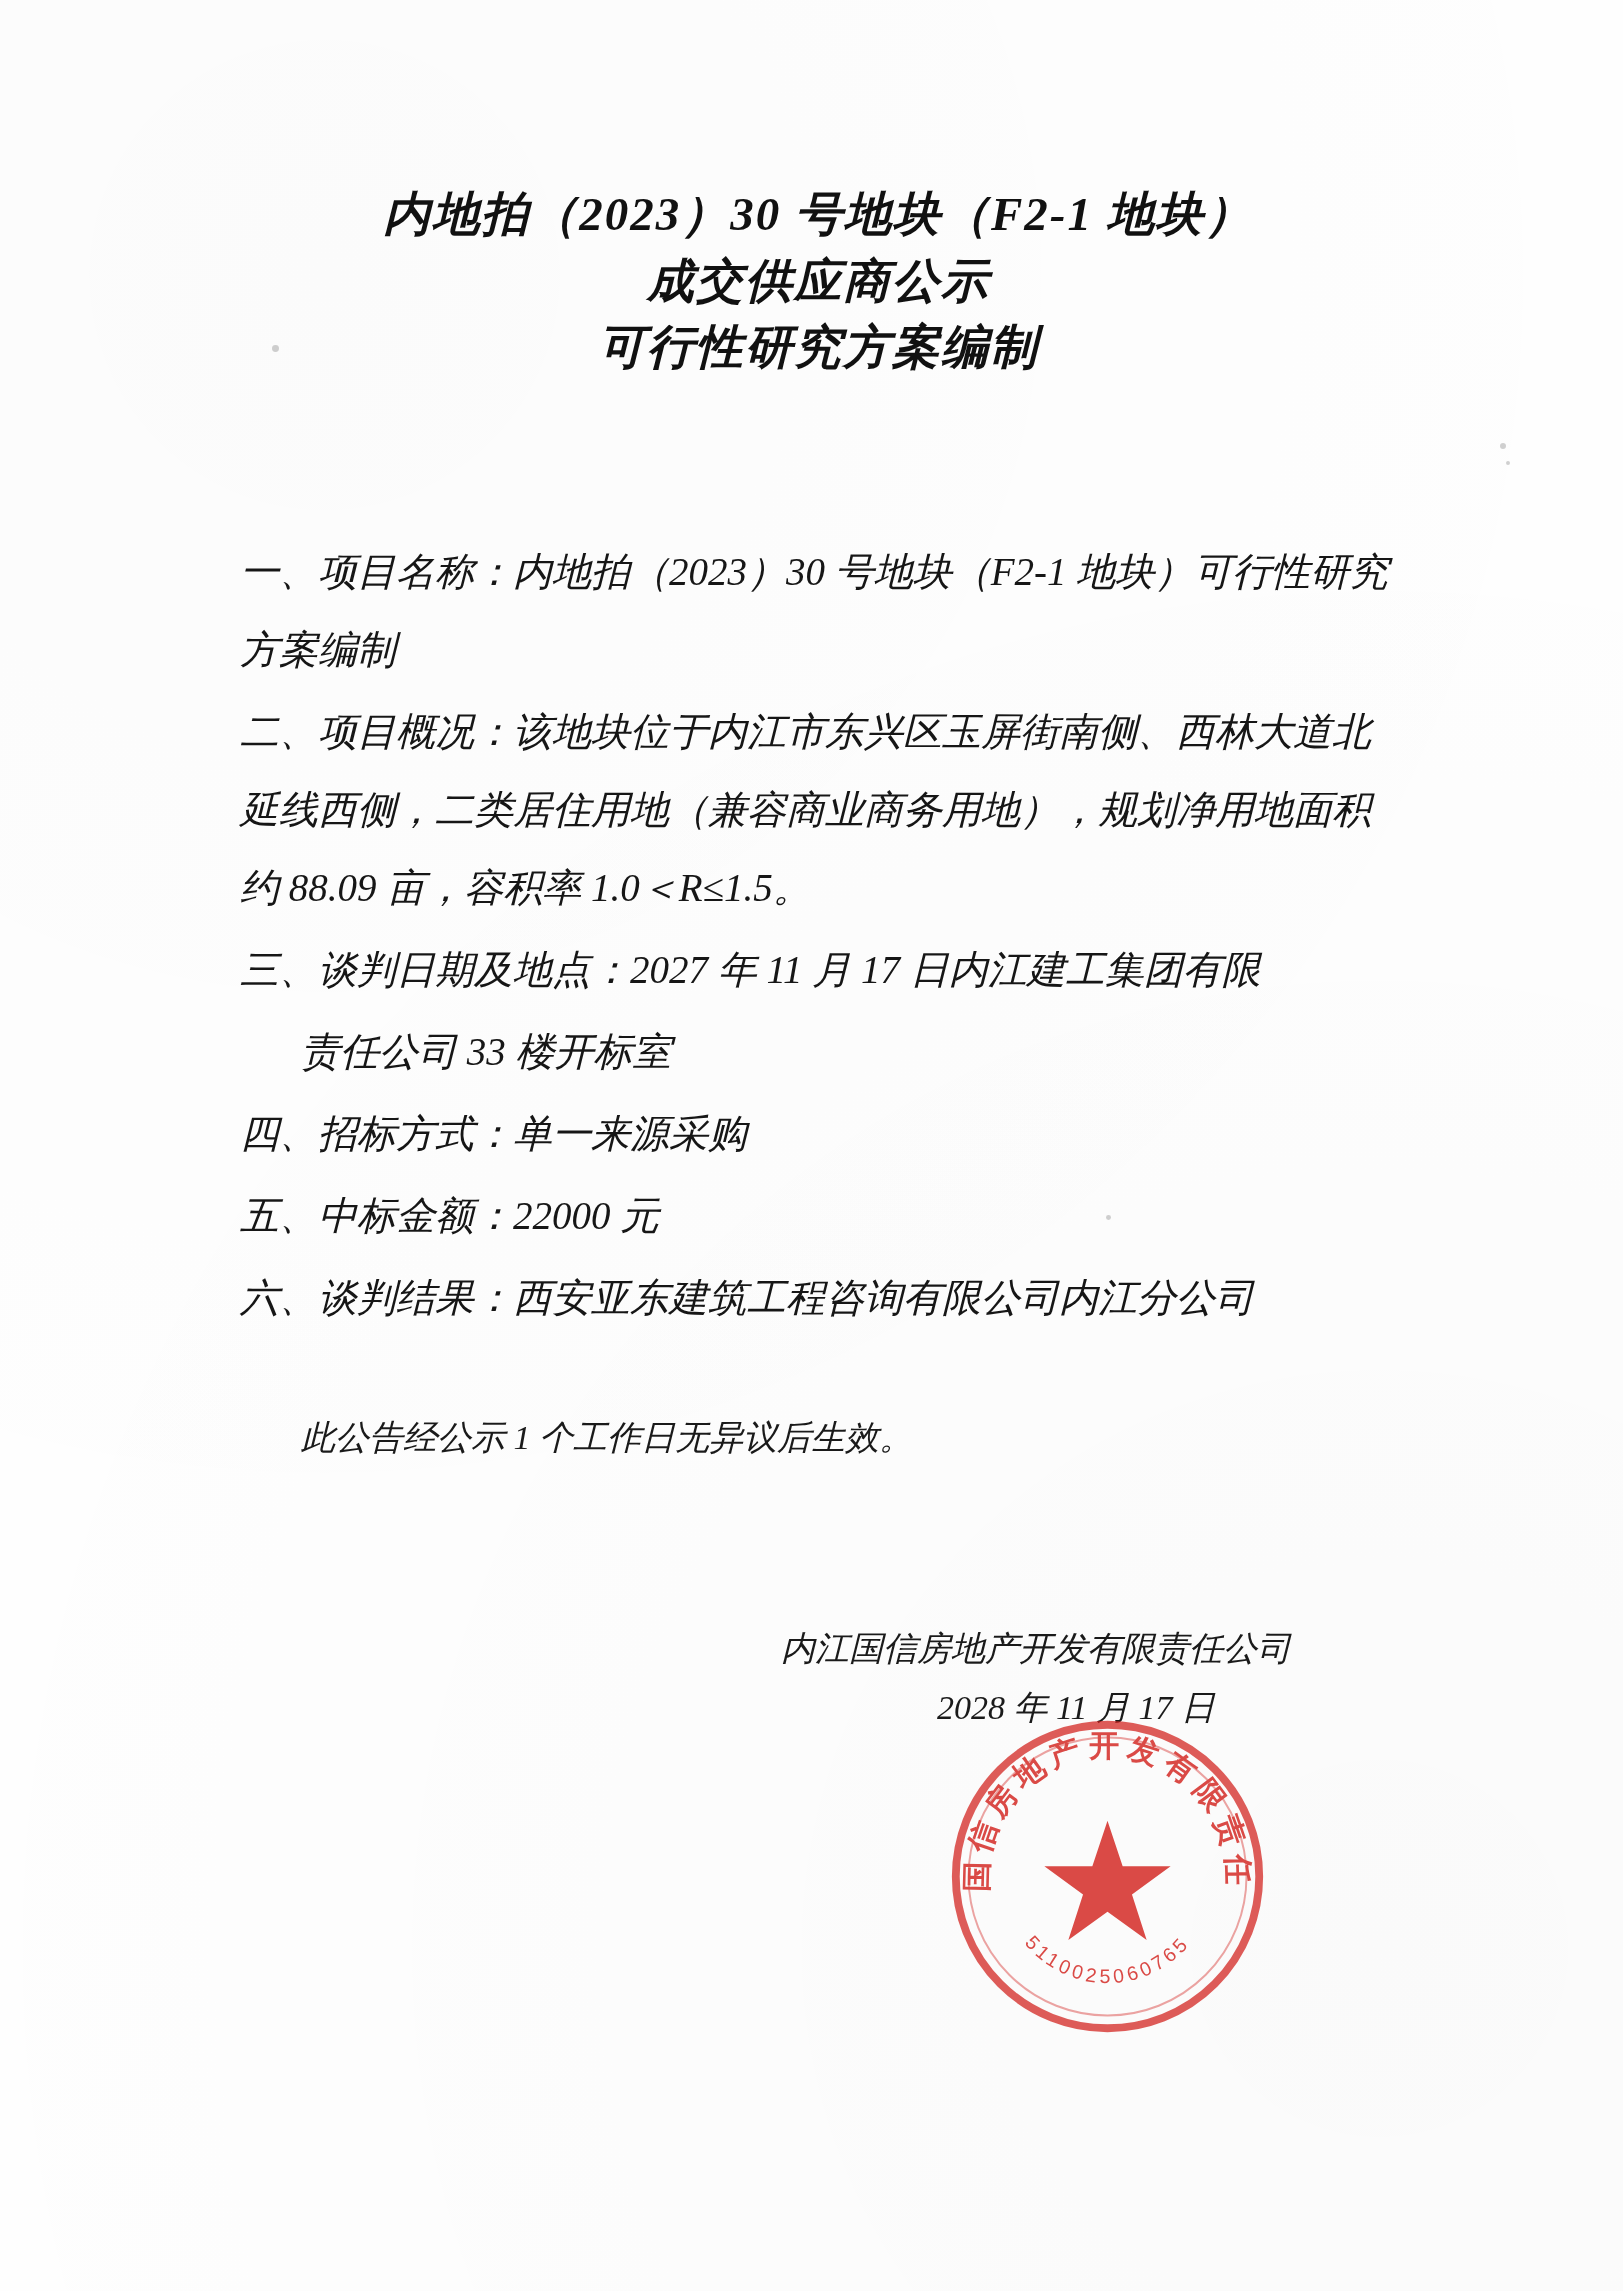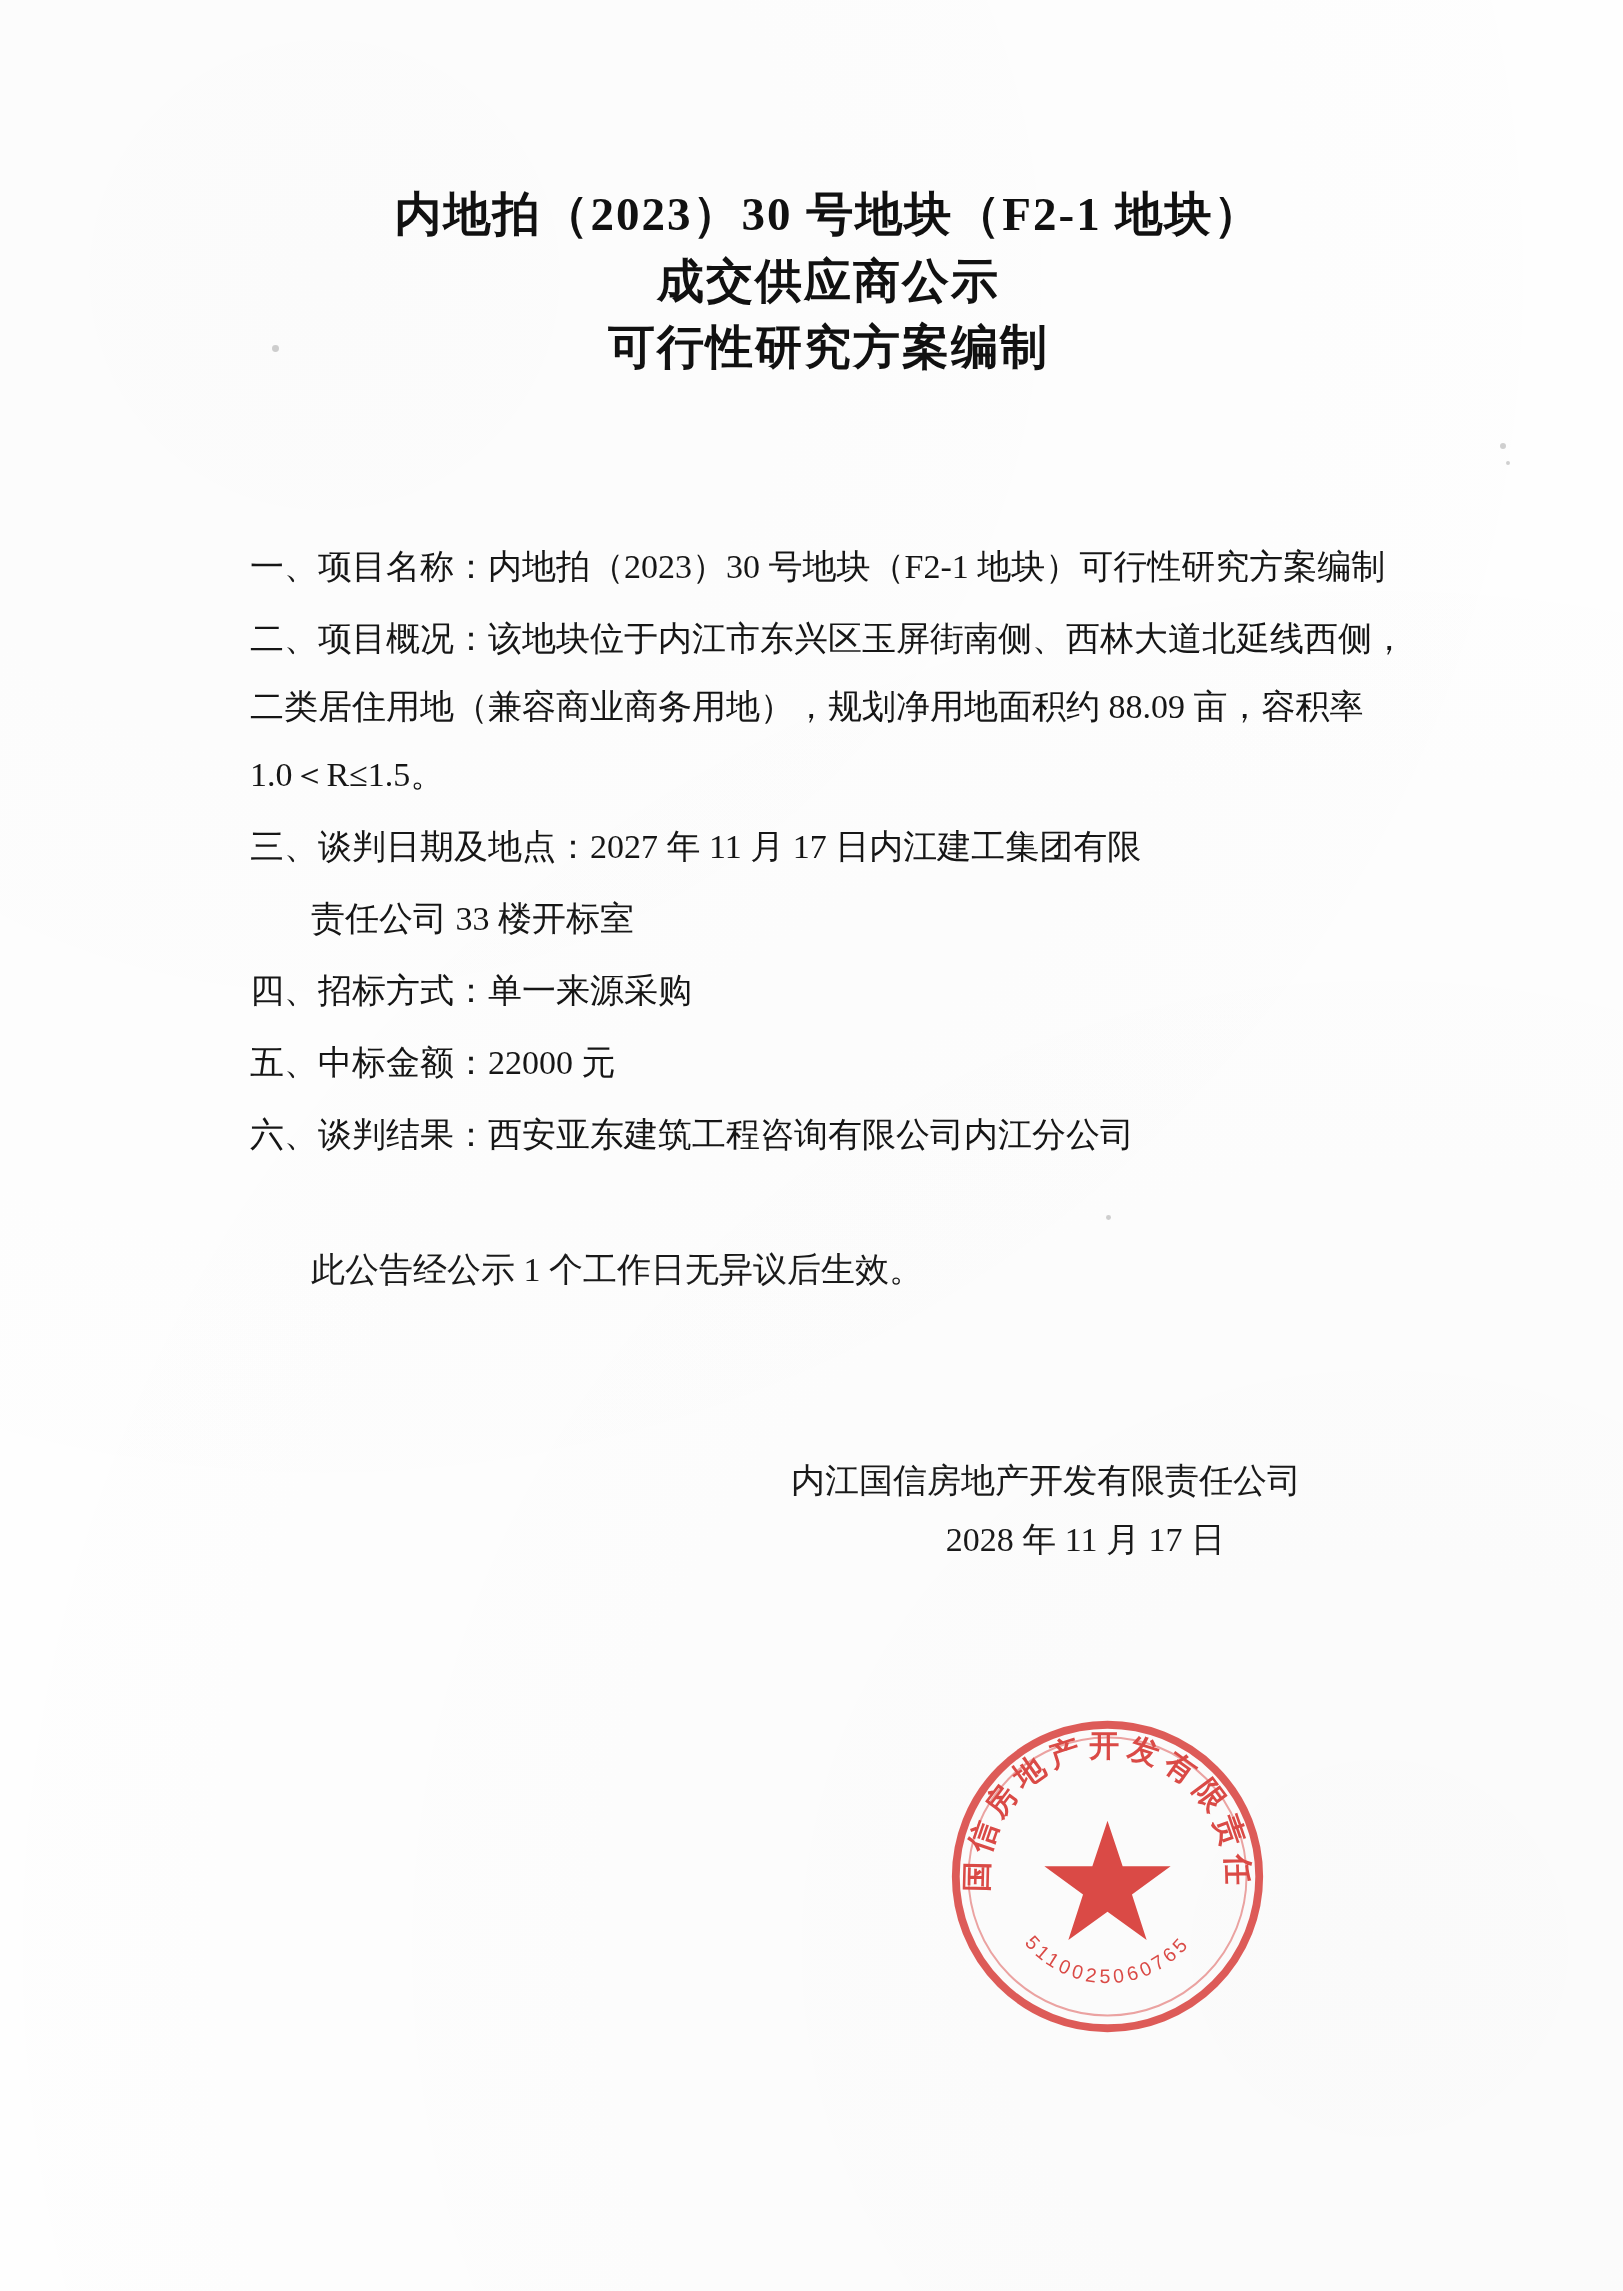--- a/index.html
+++ b/index.html
@@ -24,38 +24,39 @@
   .paper-tint {
     position: absolute;
     inset: 0;
     background:
       radial-gradient(circle at 20% 12%, rgba(0,0,0,0.012), rgba(0,0,0,0) 60%),
       radial-gradient(circle at 85% 85%, rgba(0,0,0,0.015), rgba(0,0,0,0) 65%);
     pointer-events: none;
   }
   .content {
     position: absolute;
-    left: 250px;
+    left: 240px;
     top: 0;
     width: 1157px;
+    font-style: italic;
   }
   .title-block {
     margin-top: 181px;
     text-align: center;
   }
   .title-line {
     font-size: 47px;
     font-weight: bold;
     letter-spacing: 2px;
     line-height: 1.42;
     color: #111;
   }
   .body-block {
     margin-top: 152px;
-    font-size: 34px;
+    font-size: 39px;
     line-height: 2.0;
     color: #161616;
   }
   .para {
     margin: 0 0 3.9px 0;
     text-indent: 0;
   }
   .para.indent-sub {
     padding-left: 61px;
   }

